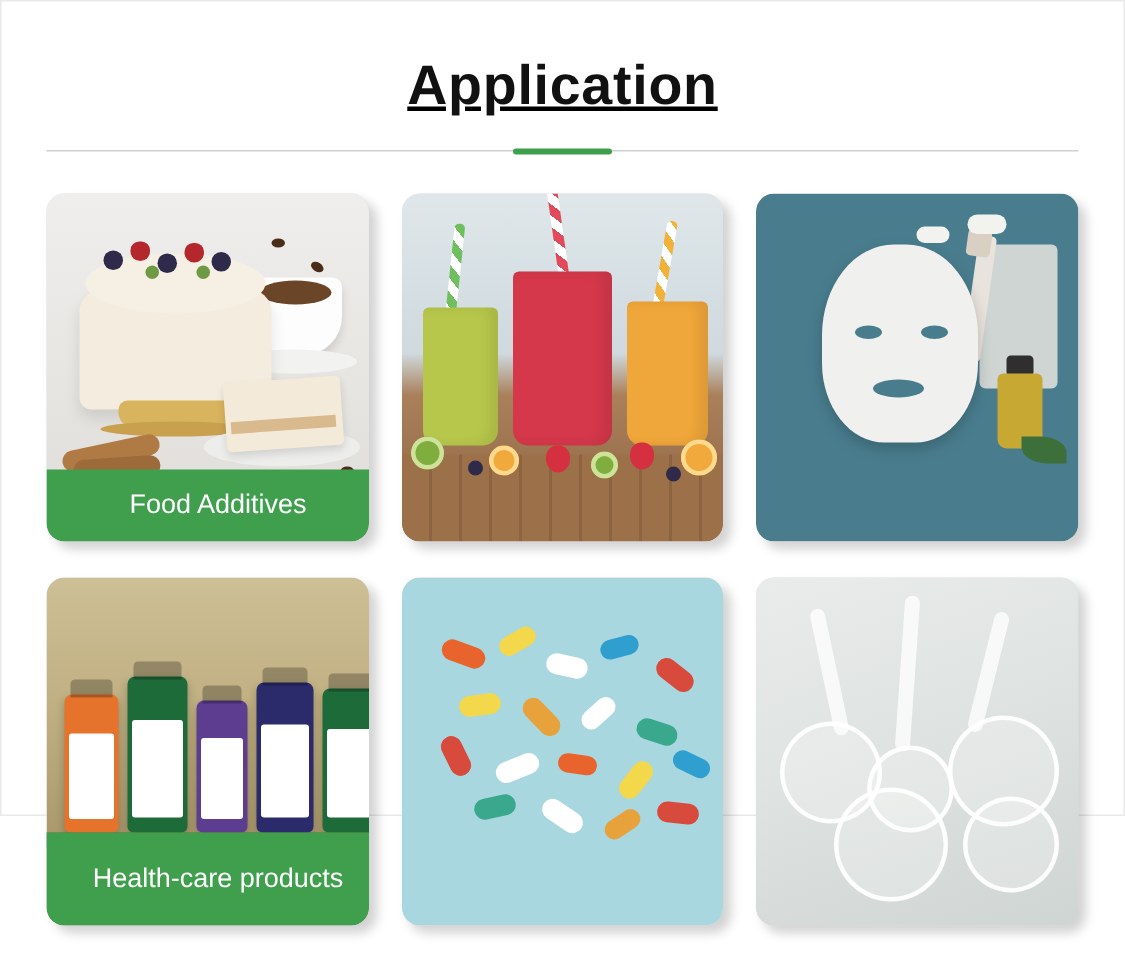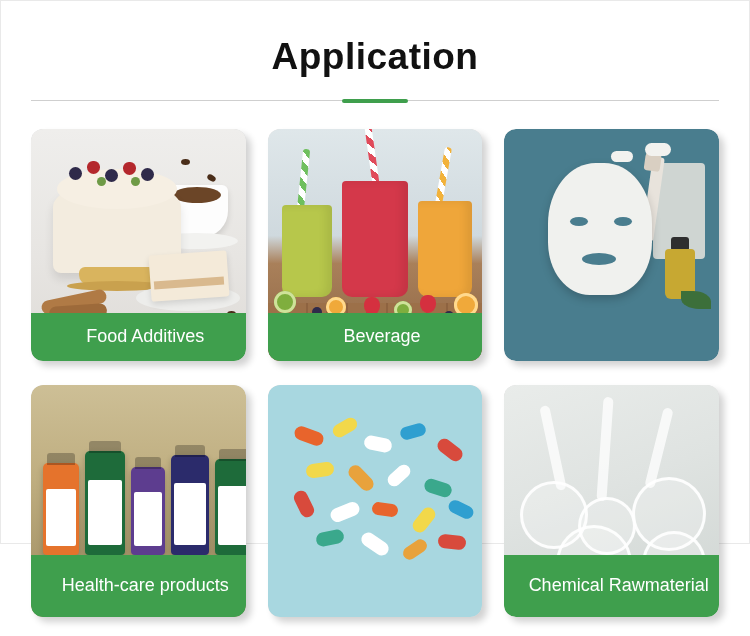--- a/index.html
+++ b/index.html
@@ -13,20 +13,21 @@
     font-family: "Liberation Sans", sans-serif;
     overflow: hidden;
   }
   .page {
     position: relative;
     width: 750px;
     height: 544px;
     background: #ffffff;
     box-sizing: border-box;
     border: 1px solid #e9e9e9;
+    text-decoration: underline;
   }
 
   
   .header {
     padding-top: 34px;
     text-align: center;
   }
   .title {
     font-size: 37px;
     font-weight: bold;
@@ -268,21 +269,20 @@
         <div class="glass g3"></div>
         <span class="ph fruit kiwi" style="left:6px; bottom:48px; width:22px; height:22px;"></span>
         <span class="ph fruit orange2" style="left:58px; bottom:44px; width:20px; height:20px;"></span>
         <span class="ph straw-fruit" style="left:96px; bottom:46px;"></span>
         <span class="ph fruit kiwi" style="left:126px; bottom:42px; width:18px; height:18px;"></span>
         <span class="ph straw-fruit" style="left:152px; bottom:48px;"></span>
         <span class="ph fruit orange2" style="left:186px; bottom:44px; width:24px; height:24px;"></span>
         <span class="ph berry" style="left:44px; bottom:44px; width:10px; height:10px; background:#2f2a4a; border-radius:50%;"></span>
         <span class="ph berry" style="left:176px; bottom:40px; width:10px; height:10px; background:#2f2a4a; border-radius:50%;"></span>
       </div>
-      <div class="caption">Beverage</div>
     </div>
 
     <div class="card">
       <div class="photo">
         <div class="bg-cosmetic"></div>
         <div class="pouch"></div>
         <div class="brush"></div>
         <div class="brush-head"></div>
         <div class="mask-sheet"></div>
         <span class="mask-eye" style="left:66px; top:88px;"></span>
@@ -353,17 +353,16 @@
         <div class="bg-glass"></div>
         <div class="flask" style="left:16px; top:96px; width:62px; height:62px;"></div>
         <div class="flask" style="left:74px; top:112px; width:52px; height:52px;"></div>
         <div class="flask" style="left:128px; top:92px; width:68px; height:68px;"></div>
         <div class="flask" style="left:52px; top:140px; width:70px; height:70px;"></div>
         <div class="flask" style="left:138px; top:146px; width:58px; height:58px;"></div>
         <div class="tube" style="left:44px; top:20px; height:86px; transform:rotate(-12deg);"></div>
         <div class="tube" style="left:96px; top:12px; height:104px; transform:rotate(4deg);"></div>
         <div class="tube" style="left:150px; top:22px; height:82px; transform:rotate(14deg);"></div>
       </div>
-      <div class="caption two-line">Chemical Rawmaterial</div>
     </div>
 
   </div>
 </div>
 
 </body></html>

